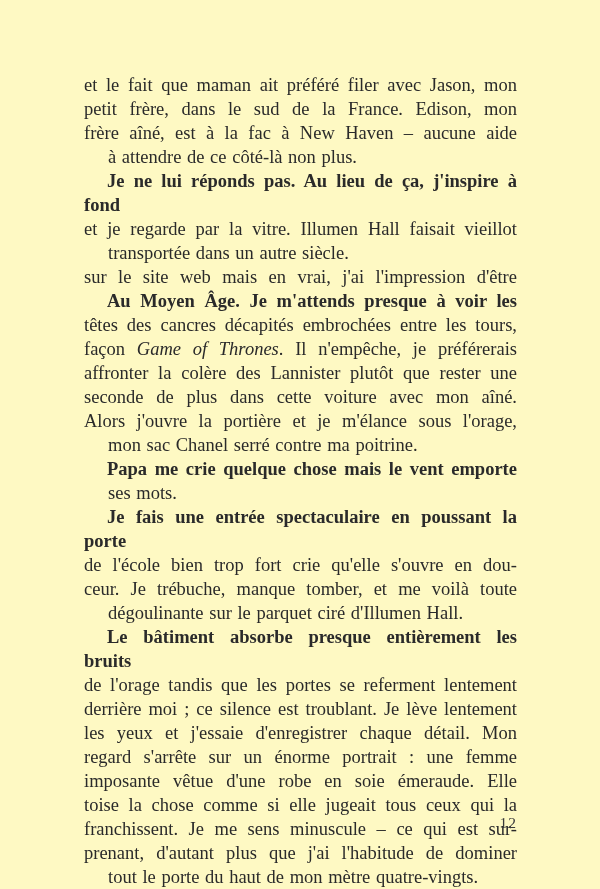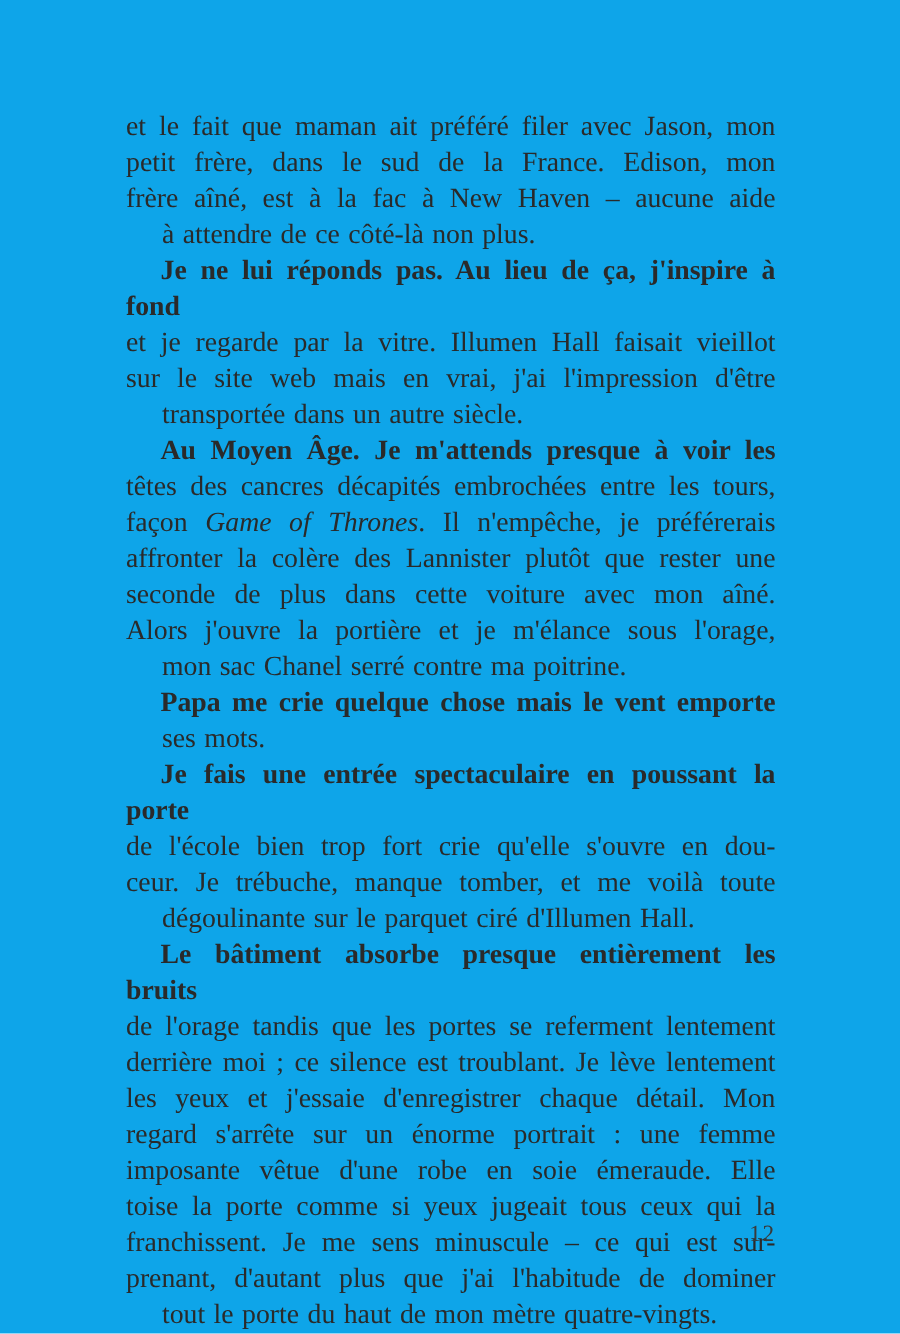--- a/index.html
+++ b/index.html
@@ -4,21 +4,21 @@
 <style>
   html, body {
     margin: 0;
     padding: 0;
     background: #ffffff;
   }
   .book-page {
     position: relative;
     width: 600px;
     height: 889px;
-    background: #0ea5e9;
+    background: #fef9c3;
     overflow: hidden;
     font-family: "Liberation Serif", "DejaVu Serif", serif;
   }
   .text-block {
     position: absolute;
     left: 84px;
     top: 73px;
     width: 433px;
     color: #2a2a2a;
     font-size: 18.5px;
@@ -63,22 +63,22 @@
   <div class="text-block" id="text-block">
       <div class="paragraph">
         <div class="line">et le fait que maman ait préféré filer avec Jason, mon</div>
         <div class="line">petit frère, dans le sud de la France. Edison, mon</div>
         <div class="line">frère aîné, est à la fac à New Haven – aucune aide</div>
         <div class="line last">à attendre de ce côté-là non plus.</div>
       </div>
       <div class="paragraph">
         <div class="line indent">Je ne lui réponds pas. Au lieu de ça, j'inspire à fond</div>
         <div class="line">et je regarde par la vitre. Illumen Hall faisait vieillot</div>
+        <div class="line last">transportée dans un autre siècle.</div>
         <div class="line">sur le site web mais en vrai, j'ai l'impression d'être</div>
-        <div class="line last">transportée dans un autre siècle.</div>
       </div>
       <div class="paragraph">
         <div class="line indent">Au Moyen Âge. Je m'attends presque à voir les</div>
         <div class="line">têtes des cancres décapités embrochées entre les tours,</div>
         <div class="line">façon <i>Game of Thrones</i>. Il n'empêche, je préférerais</div>
         <div class="line">affronter la colère des Lannister plutôt que rester une</div>
         <div class="line">seconde de plus dans cette voiture avec mon aîné.</div>
         <div class="line">Alors j'ouvre la portière et je m'élance sous l'orage,</div>
         <div class="line last">mon sac Chanel serré contre ma poitrine.</div>
       </div>
@@ -92,20 +92,20 @@
         <div class="line">ceur. Je trébuche, manque tomber, et me voilà toute</div>
         <div class="line last">dégoulinante sur le parquet ciré d'Illumen Hall.</div>
       </div>
       <div class="paragraph">
         <div class="line indent">Le bâtiment absorbe presque entièrement les bruits</div>
         <div class="line">de l'orage tandis que les portes se referment lentement</div>
         <div class="line">derrière moi ; ce silence est troublant. Je lève lentement</div>
         <div class="line">les yeux et j'essaie d'enregistrer chaque détail. Mon</div>
         <div class="line">regard s'arrête sur un énorme portrait : une femme</div>
         <div class="line">imposante vêtue d'une robe en soie émeraude. Elle</div>
-        <div class="line">toise la porte comme si yeux jugeait tous ceux qui la</div>
+        <div class="line">toise la chose comme si elle jugeait tous ceux qui la</div>
         <div class="line">franchissent. Je me sens minuscule – ce qui est sur-</div>
         <div class="line">prenant, d'autant plus que j'ai l'habitude de dominer</div>
         <div class="line last">tout le porte du haut de mon mètre quatre-vingts.</div>
       </div>
     </div>
   <div class="page-number">12</div>
 </div>
 
 </body></html>

